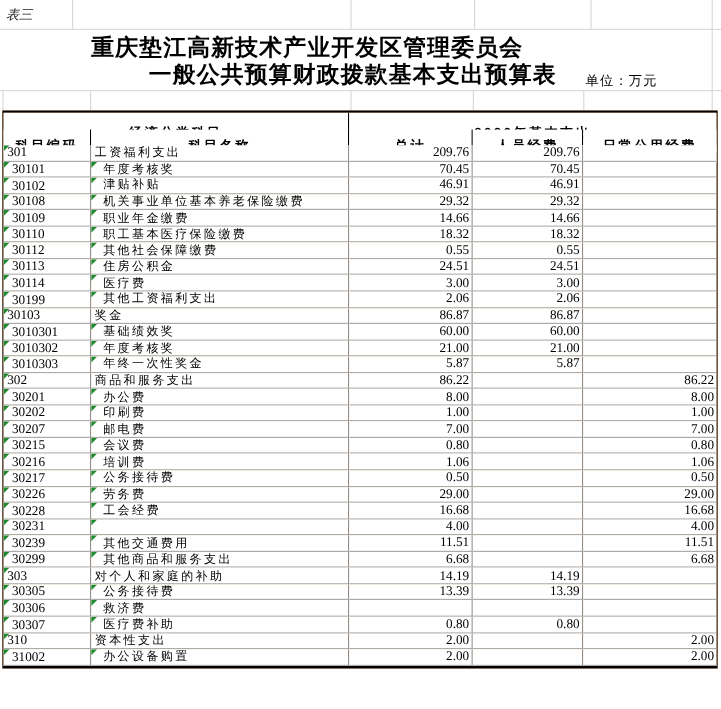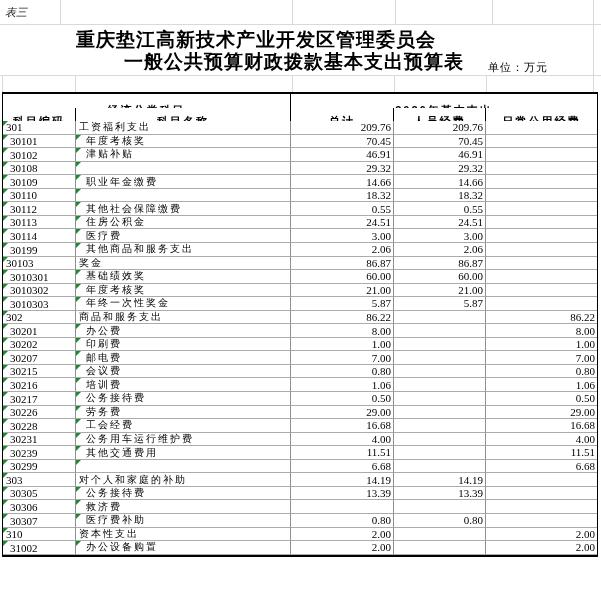--- a/index.html
+++ b/index.html
@@ -151,20 +151,21 @@
       </div>
     </div>
 
     <div class="trow">
       <div class="cell c-code child">
         <span class="tri"></span>
         <span>30108</span>
       </div>
       <div class="cell c-name child">
           <span class="tri"></span>
+        <span>机关事业单位基本养老保险缴费</span>
       </div>
       <div class="cell c-num">
         <span>29.32</span>
       </div>
       <div class="cell c-num">
         <span>29.32</span>
       </div>
       <div class="cell c-num">
         <span></span>
       </div>
@@ -190,20 +191,21 @@
       </div>
     </div>
 
     <div class="trow">
       <div class="cell c-code child">
         <span class="tri"></span>
         <span>30110</span>
       </div>
       <div class="cell c-name child">
           <span class="tri"></span>
+        <span>职工基本医疗保险缴费</span>
       </div>
       <div class="cell c-num">
         <span>18.32</span>
       </div>
       <div class="cell c-num">
         <span>18.32</span>
       </div>
       <div class="cell c-num">
         <span></span>
       </div>
@@ -269,21 +271,21 @@
       </div>
     </div>
 
     <div class="trow">
       <div class="cell c-code child">
         <span class="tri"></span>
         <span>30199</span>
       </div>
       <div class="cell c-name child">
           <span class="tri"></span>
-        <span>其他商品和服务支出</span>
+        <span>其他工资福利支出</span>
       </div>
       <div class="cell c-num">
         <span>2.06</span>
       </div>
       <div class="cell c-num">
         <span>2.06</span>
       </div>
       <div class="cell c-num">
         <span></span>
       </div>
@@ -547,21 +549,20 @@
       </div>
     </div>
 
     <div class="trow">
       <div class="cell c-code child">
         <span class="tri"></span>
         <span>30231</span>
       </div>
       <div class="cell c-name child">
           <span class="tri"></span>
-        <span>公务用车运行维护费</span>
       </div>
       <div class="cell c-num">
         <span>4.00</span>
       </div>
       <div class="cell c-num">
         <span></span>
       </div>
       <div class="cell c-num">
         <span>4.00</span>
       </div>
@@ -587,20 +588,21 @@
       </div>
     </div>
 
     <div class="trow">
       <div class="cell c-code child">
         <span class="tri"></span>
         <span>30299</span>
       </div>
       <div class="cell c-name child">
           <span class="tri"></span>
+        <span>其他商品和服务支出</span>
       </div>
       <div class="cell c-num">
         <span>6.68</span>
       </div>
       <div class="cell c-num">
         <span></span>
       </div>
       <div class="cell c-num">
         <span>6.68</span>
       </div>

